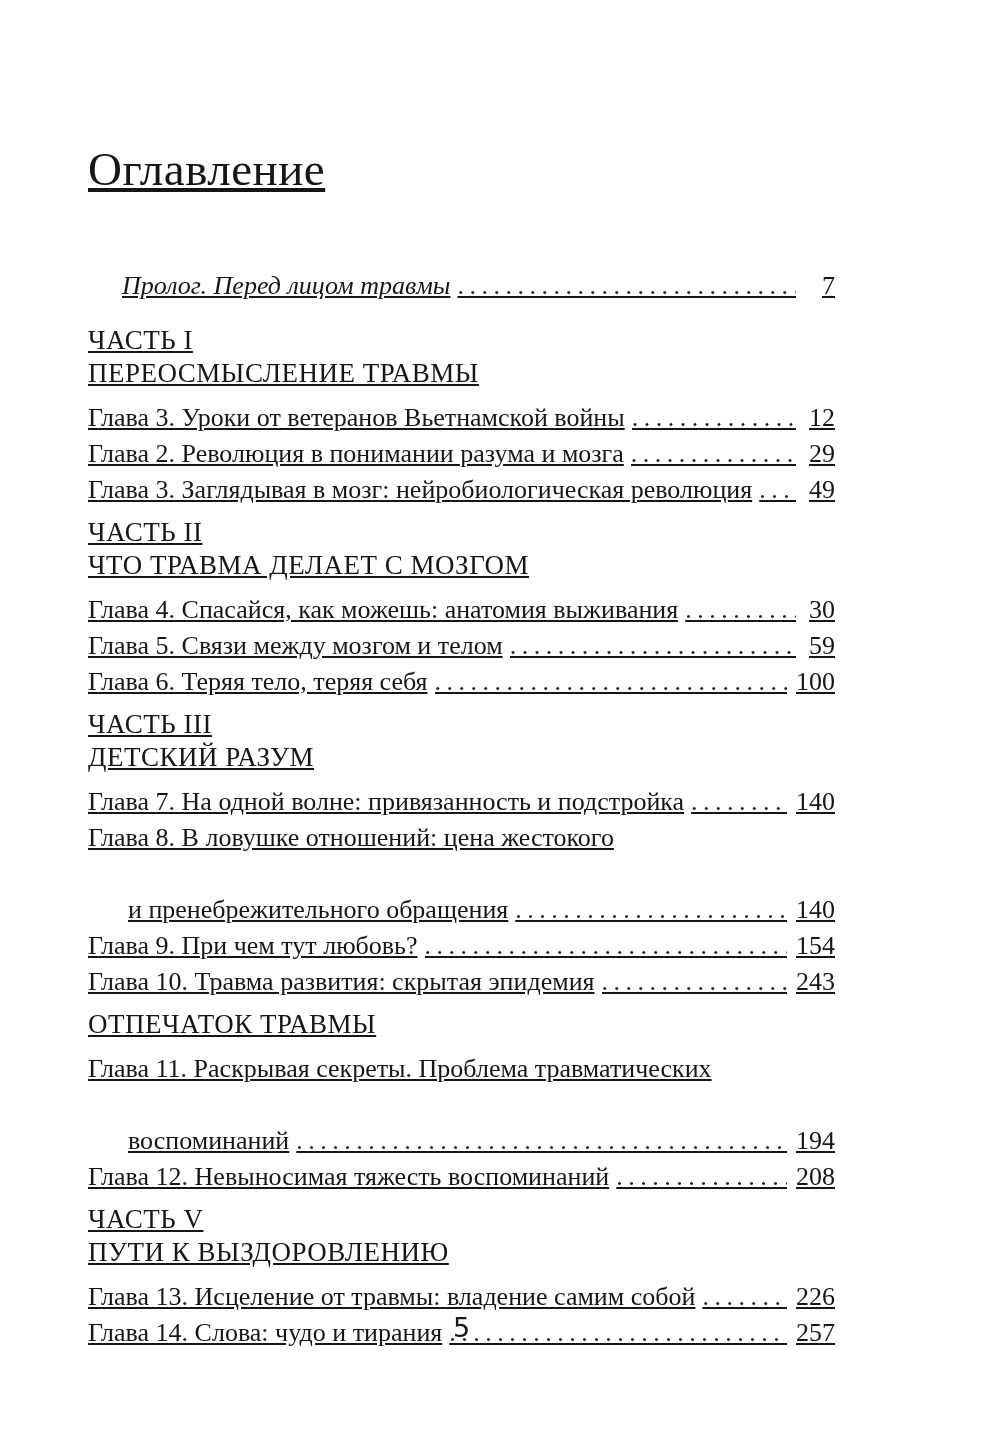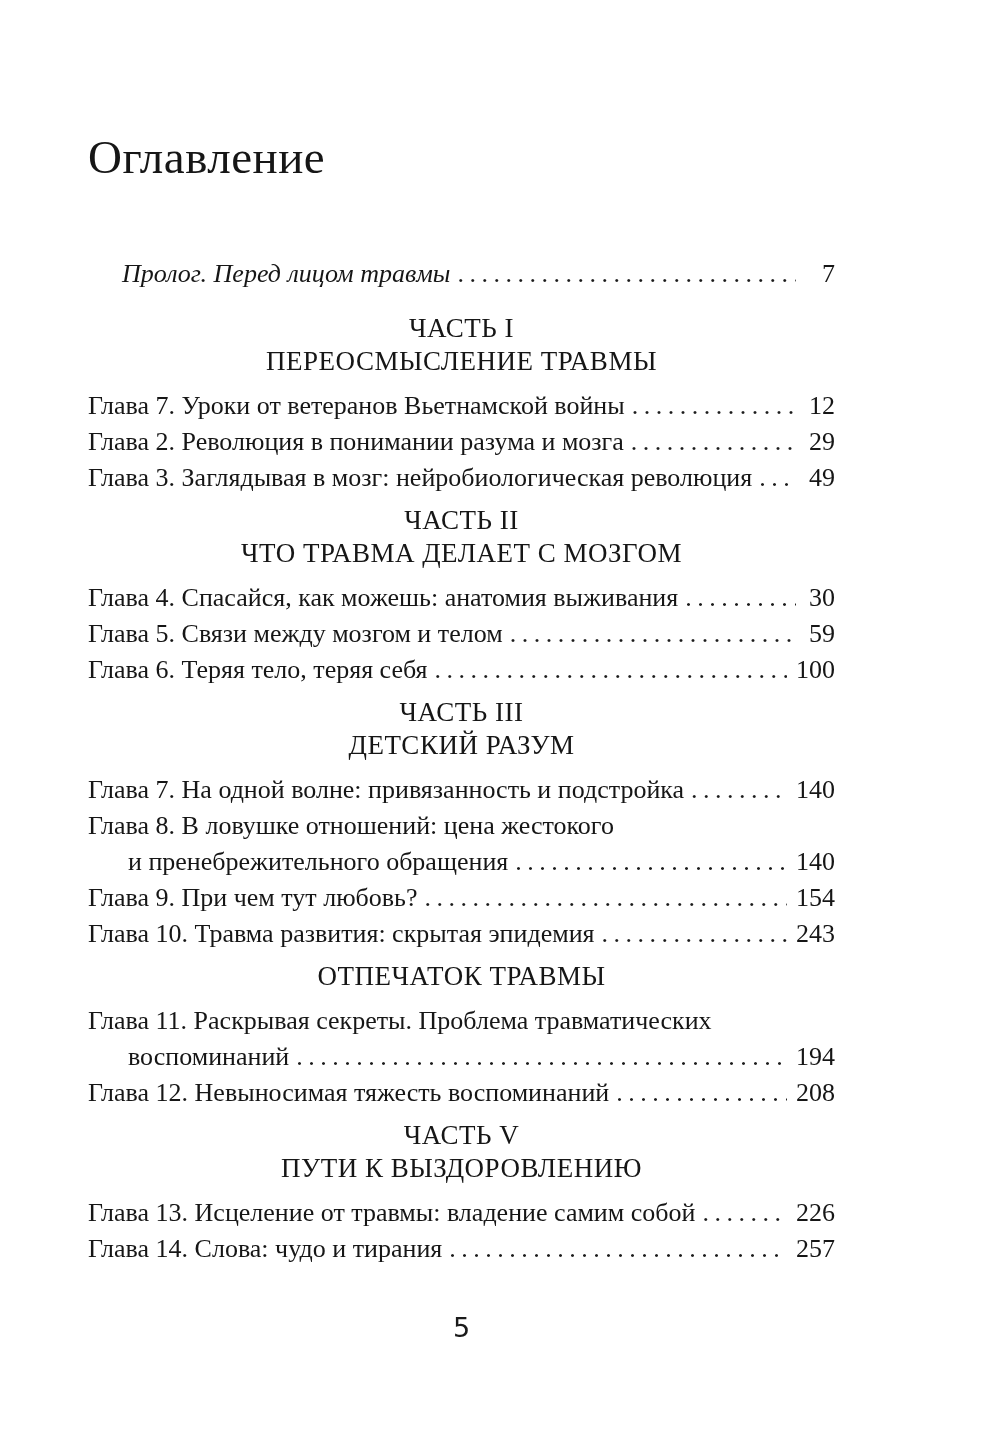--- a/index.html
+++ b/index.html
@@ -9,59 +9,59 @@
     height: 1447px;
     margin: 0 auto;
     background: #ffffff;
     color: #161616;
     font-family: "Liberation Serif", "DejaVu Serif", serif;
     overflow: hidden;
   }
   .content {
     position: absolute;
     left: 88px;
-    top: 0;
+    top: 12px;
     width: 747px;
+    text-decoration: underline;
   }
   .doc-title {
     margin: 130px 0 0 0;
     font-size: 47px;
     font-weight: 400;
     line-height: 54px;
     letter-spacing: 0.5px;
   }
   .prologue { margin-top: 72px; margin-left: 34px; }
   .row {
     display: flex;
     align-items: baseline;
     font-size: 26px;
     line-height: 36px;
     white-space: nowrap;
   }
   .row .txt { flex: 0 0 auto; }
-  .row.cont { padding-left: 40px; }
+  .row.cont { padding-left: 40px; margin-top: 36px; }
   .prologue .txt { font-style: italic; }
   .leader {
     flex: 1 1 0;
     min-width: 0;
     overflow: hidden;
     margin-left: 7px;
     letter-spacing: 1px;
     word-spacing: -3px;
     color: #1c1c1c;
   }
   .pg {
     flex: 0 0 auto;
     margin-left: 9px;
     min-width: 30px;
     text-align: right;
   }
   .part {
     margin-top: 8px;
-    text-align: center;
     font-size: 27px;
     line-height: 33px;
   }
   .part.first { margin-top: 20px; }
   .part .part-label { letter-spacing: 0.5px; }
   .part .part-title { letter-spacing: 0.5px; }
   .chapters { margin-top: 10px; }
   .pagenum {
     position: absolute;
     left: 88px;
@@ -86,21 +86,21 @@
       <span class="leader">. . . . . . . . . . . . . . . . . . . . . . . . . . . . . . . . . . . . . . . . . . . . . . . . . . . . . . . . . . . . . . . . . . . . . . </span>
       <span class="pg">7</span>
     </div>
 
     <div class="part first">
       <div class="part-label">ЧАСТЬ I</div>
       <div class="part-title">ПЕРЕОСМЫСЛЕНИЕ ТРАВМЫ</div>
     </div>
     <div class="chapters">
       <div class="row">
-        <span class="txt">Глава 7. Уроки от ветеранов Вьетнамской войны</span>
+        <span class="txt">Глава 3. Уроки от ветеранов Вьетнамской войны</span>
         <span class="leader">. . . . . . . . . . . . . . . . . . . . . . . . . . . . . . . . . . . . . . . . . . . . . . . . . . . . . . . . . . . . . . . . . . . . . . </span>
         <span class="pg">12</span>
       </div>
       <div class="row">
         <span class="txt">Глава 2. Революция в понимании разума и мозга</span>
         <span class="leader">. . . . . . . . . . . . . . . . . . . . . . . . . . . . . . . . . . . . . . . . . . . . . . . . . . . . . . . . . . . . . . . . . . . . . . </span>
         <span class="pg">29</span>
       </div>
       <div class="row">
         <span class="txt">Глава 3. Заглядывая в мозг: нейробиологическая революция</span>

